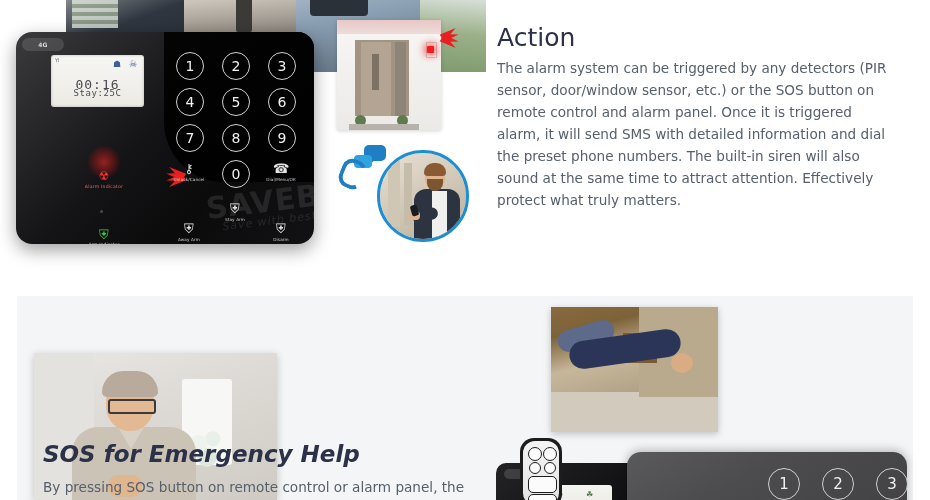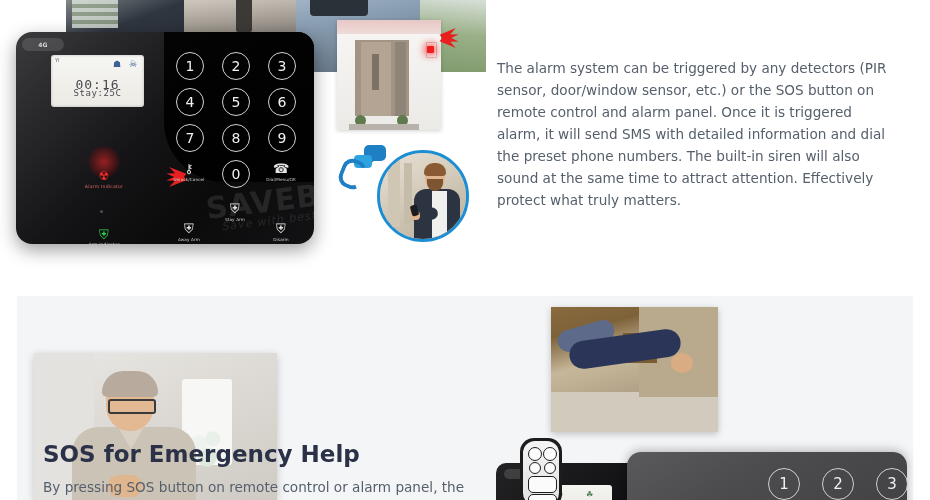--- a/index.html
+++ b/index.html
@@ -127,21 +127,21 @@
   .pc-arm{position:absolute;left:32px;top:56px;width:26px;height:12px;border-radius:6px;background:#2c3442;transform:rotate(-12deg);}
   .pc-hand{position:absolute;left:30px;top:58px;width:10px;height:9px;border-radius:4px;background:#e0b48e;}
   .pc-phone{position:absolute;left:31px;top:52px;width:7px;height:11px;border-radius:2px;background:#1c1c20;transform:rotate(-16deg);}
 
   
   .action-title{position:absolute;left:497px;top:2px;font-size:25px;color:#2b3147;font-weight:normal;}
   .action-body{position:absolute;left:497px;top:43px;width:390px;font-size:13.6px;line-height:1.62;color:#56606c;}
 
   
   .section-bottom{position:absolute;left:17px;top:296px;width:896px;height:204px;background:#f4f5f7;overflow:hidden;}
-  .sos-title{position:absolute;left:26px;top:126px;font-size:23px;color:#2b3147;}
+  .sos-title{position:absolute;left:26px;top:126px;font-size:23px;color:#2b3147;font-style:italic;}
   .sos-body{position:absolute;left:26px;top:166px;width:450px;font-size:13.6px;line-height:1.62;color:#56606c;}
 
   .fall-photo{position:absolute;left:534px;top:11px;width:167px;height:125px;
     background:linear-gradient(165deg,#8b6a3e 0%,#7d6239 18%,#c7b79a 40%,#ab9c82 70%,#cfc7b8 100%);
     box-shadow:0 2px 7px rgba(0,0,0,.22);overflow:hidden;}
   .fp-floor{position:absolute;left:0;bottom:0;width:167px;height:40px;background:linear-gradient(180deg,#d7cfc2 0%,#c3bba f 100%);background-color:#d2cabd;}
   .fp-wall{position:absolute;left:88px;top:0;width:79px;height:90px;background:#b9a98d;}
   .fp-body{position:absolute;left:18px;top:28px;width:112px;height:28px;border-radius:14px;background:#2a3558;transform:rotate(-8deg);}
   .fp-legs{position:absolute;left:6px;top:18px;width:58px;height:22px;border-radius:11px;background:#5d6a8a;transform:rotate(-16deg);}
   .fp-head{position:absolute;left:120px;top:46px;width:22px;height:20px;border-radius:50%;background:#d9ac84;}
@@ -313,20 +313,21 @@
       <div class="pc-body"></div>
       <div class="pc-shirt"></div>
       <div class="pc-head"></div>
       <div class="pc-hair"></div>
       <div class="pc-beard"></div>
       <div class="pc-arm"></div>
       <div class="pc-hand"></div>
       <div class="pc-phone"></div>
     </div>
 
+    <h2 class="action-title">Action</h2>
     <p class="action-body">The alarm system can be triggered by any detectors (PIR sensor, door/window sensor, etc.) or the SOS button on remote control and alarm panel. Once it is triggered alarm, it will send SMS with detailed information and dial the preset phone numbers. The built-in siren will also sound at the same time to attract attention. Effectively protect what truly matters.</p>
   </div>
 
   <div class="section-bottom">
 
     <div class="fall-photo">
       <div class="fp-floor"></div>
       <div class="fp-wall"></div>
       <div class="fp-chair"></div>
       <div class="fp-legs"></div>

